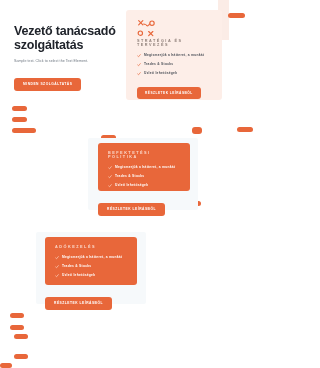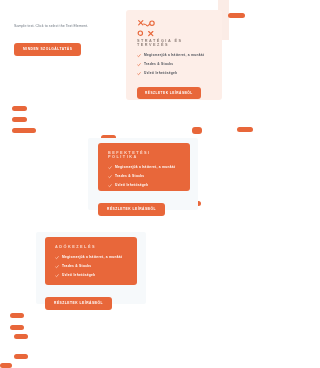--- a/index.html
+++ b/index.html
@@ -204,20 +204,21 @@
   <div class="pill" style="left:10px; top:313px; width:14px; height:5px;"></div>
   <div class="pill" style="left:10px; top:325px; width:14px; height:5px;"></div>
   <div class="pill" style="left:14px; top:334px; width:14px; height:5px;"></div>
   <div class="pill" style="left:14px; top:354px; width:14px; height:5px;"></div>
   <div class="pill" style="left:0px; top:363px; width:12px; height:5px;"></div>
 
   <div class="backing" style="left:88px; top:138px; width:110px; height:72px;"></div>
   <div class="backing" style="left:36px; top:232px; width:110px; height:72px;"></div>
 
   <div id="hero">
+    <h1 id="hero-title">Vezető tanácsadó szolgáltatás</h1>
     <p id="hero-sub">Sample text. Click to select the Text Element.</p>
     <button class="btn-solid">MINDEN SZOLGÁLTATÁS</button>
   </div>
 
   <div id="card-strategy" class="card light">
     <div class="card-icon">
       <svg viewBox="0 0 24 24" width="20" height="20" fill="none" stroke="#e8673a" stroke-width="1.4" stroke-linecap="round">
         <line x1="2" y1="2" x2="7" y2="7"></line>
         <line x1="7" y1="2" x2="2" y2="7"></line>
         <circle cx="18" cy="5" r="2.6"></circle>

